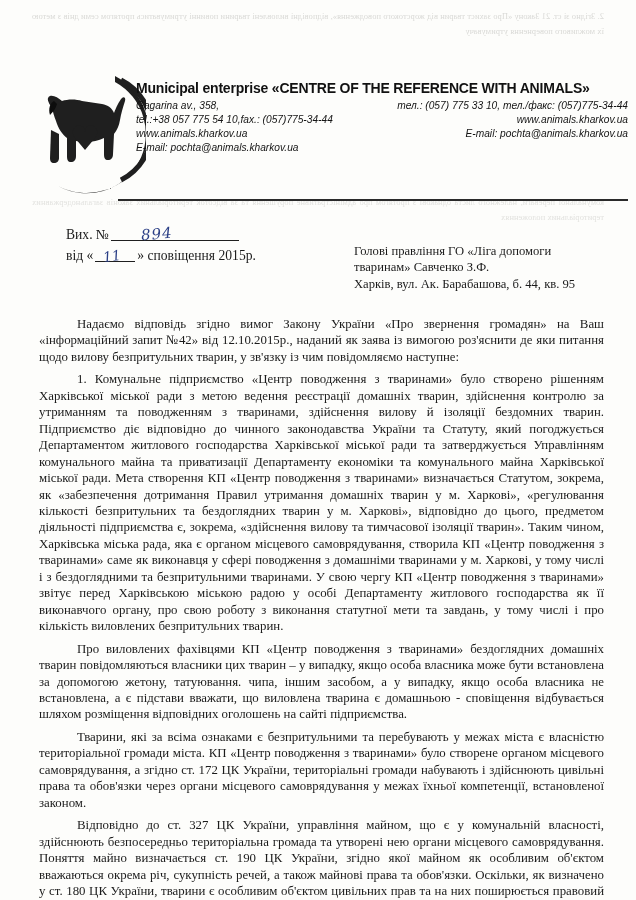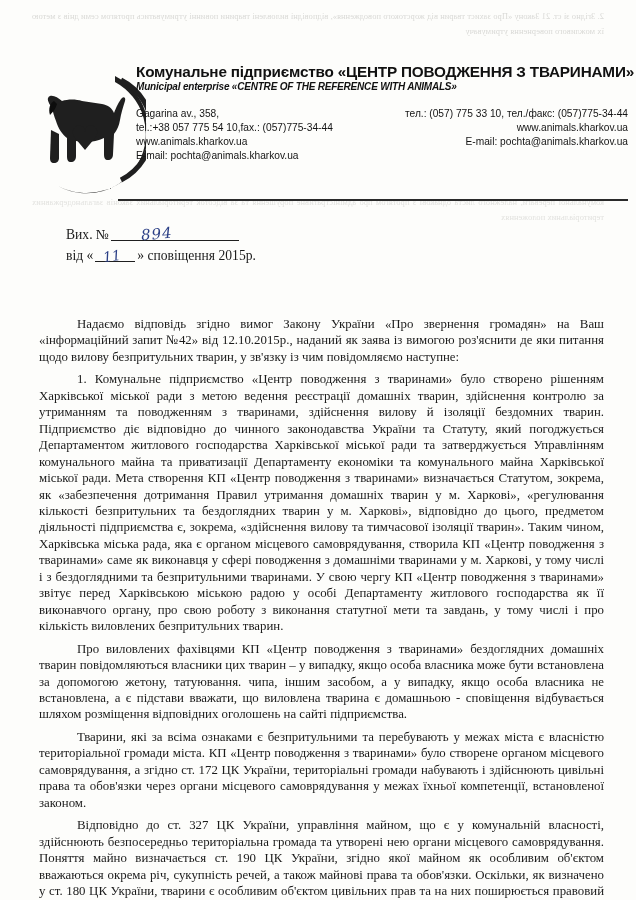--- a/index.html
+++ b/index.html
@@ -64,26 +64,27 @@
   }
   .lh-title {
     font-family: "Liberation Sans", "DejaVu Sans", sans-serif;
     font-weight: bold;
     color: #111;
     line-height: 1.08;
     letter-spacing: -0.2px;
     white-space: nowrap;
   }
   .lh-title-ua { font-size: 15.3px; }
-  .lh-title-en { font-size: 10px; margin-top: 1px; font-style: italic; }
+  .lh-title-en { font-size: 14px; margin-top: 17px; }
 
   .lh-cols {
     position: relative;
-    margin-top: 15px;
+    margin-top: 3px;
     height: 78px;
+    font-style: italic;
   }
   .lh-col {
     position: absolute;
     top: 0;
     font-family: "Liberation Sans", "DejaVu Sans", sans-serif;
     font-size: 10.2px;
     line-height: 13.8px;
     color: #141414;
     white-space: nowrap;
   }
@@ -204,21 +205,20 @@
                  L33 62 Z" fill="#1f1f1f"></path>
 
         <path d="M36 33 C32 35 30 41 32 47 C35 44 38 40 39 36 Z" fill="#0d0d0d"></path>
 
         <path d="M67 64 C67 58 61 55 57 59 C54 62 54 66 57 70
                  L67 82 L77 70 C80 66 80 62 77 59 C73 55 67 58 67 64 Z" fill="#1f1f1f"></path>
       </svg>
     </div>
 
     <div class="lh-text">
-      <div class="lh-title lh-title-ua">Комунальне підприємство «ЦЕНТР ПОВОДЖЕННЯ З ТВАРИНАМИ»</div>
       <div class="lh-title lh-title-en">Municipal enterprise «CENTRE OF THE REFERENCE WITH ANIMALS»</div>
 
       <div class="lh-cols">
         <div class="lh-col lh-col-left">
           <div>Gagarina av., 358,</div>
           <div>tel.:+38 057 775 54 10,fax.: (057)775-34-44</div>
           <div>www.animals.kharkov.ua</div>
           <div>E-mail: pochta@animals.kharkov.ua</div>
         </div>
         <div class="lh-col lh-col-right">
@@ -234,20 +234,25 @@
 
   <div class="refblock">
     <div class="ref-line">
       <span>Вих. №</span><span class="ref-rule"><span class="hand">894</span></span>
     </div>
     <div class="ref-line">
       <span>від «</span><span class="ref-blank"><span class="hand-sm">11</span></span><span>» сповіщення 2015р.</span>
     </div>
   </div>
 
+  <div class="addressee">
+    <div>Голові правління ГО «Ліга допомоги</div>
+    <div class="nojust">тваринам» Савченко З.Ф.</div>
+    <div class="nojust">Харків, вул. Ак. Барабашова, б. 44, кв. 95</div>
+  </div>
 
   <div class="body">
     <p>Надаємо відповідь згідно вимог Закону України «Про звернення громадян» на Ваш «інформаційний запит №42» від 12.10.2015р., наданий як заява із вимогою роз'яснити де яки питання щодо вилову безпритульних тварин, у зв'язку із чим повідомляємо наступне:</p>
     <p>1. Комунальне підприємство «Центр поводження з тваринами» було створено рішенням Харківської міської ради з метою ведення реєстрації домашніх тварин, здійснення контролю за утриманням та поводженням з тваринами, здійснення вилову й ізоляції бездомних тварин. Підприємство діє відповідно до чинного законодавства України та Статуту, який погоджується Департаментом житлового господарства Харківської міської ради та затверджується Управлінням комунального майна та приватизації Департаменту економіки та комунального майна Харківської міської ради. Мета створення КП «Центр поводження з тваринами» визначається Статутом, зокрема, як «забезпечення дотримання Правил утримання домашніх тварин у м. Харкові», «регулювання кількості безпритульних та бездоглядних тварин у м. Харкові», відповідно до цього, предметом діяльності підприємства є, зокрема, «здійснення вилову та тимчасової ізоляції тварин». Таким чином, Харківська міська рада, яка є органом місцевого самоврядування, створила КП «Центр поводження з тваринами» саме як виконавця у сфері поводження з домашніми тваринами у м. Харкові, у тому числі і з бездоглядними та безпритульними тваринами. У свою чергу КП «Центр поводження з тваринами» звітує перед Харківською міською радою у особі Департаменту житлового господарства як її виконавчого органу, про свою роботу з виконання статутної мети та завдань, у тому числі і про кількість виловлених безпритульних тварин.</p>
     <p>Про виловлених фахівцями КП «Центр поводження з тваринами» бездоглядних домашніх тварин повідомляються власники цих тварин – у випадку, якщо особа власника може бути встановлена за допомогою жетону, татуювання. чипа, іншим засобом, а у випадку, якщо особа власника не встановлена, а є підстави вважати, що виловлена тварина є домашньою - сповіщення відбувається шляхом розміщення відповідних оголошень на сайті підприємства.</p>
     <p>Тварини, які за всіма ознаками є безпритульними та перебувають у межах міста є власністю територіальної громади міста. КП «Центр поводження з тваринами» було створене органом місцевого самоврядування, а згідно ст. 172 ЦК України, територіальні громади набувають і здійснюють цивільні права та обов'язки через органи місцевого самоврядування у межах їхньої компетенції, встановленої законом.</p>
     <p>Відповідно до ст. 327 ЦК України, управління майном, що є у комунальній власності, здійснюють безпосередньо територіальна громада та утворені нею органи місцевого самоврядування. Поняття майно визначається ст. 190 ЦК України, згідно якої майном як особливим об'єктом вважаються окрема річ, сукупність речей, а також майнові права та обов'язки. Оскільки, як визначено у ст. 180 ЦК України, тварини є особливим об'єктом цивільних прав та на них поширюється правовий режим речі, крім випадків, встановлених законом.</p>
     <p class="last">При створенні нашого підприємства органом місцевого самоврядування було надано право приймати рішення щодо виловлених безпритульних та бездоглядних тварин, про що йдеться у Статуті підприємства</p>
   </div>
 

